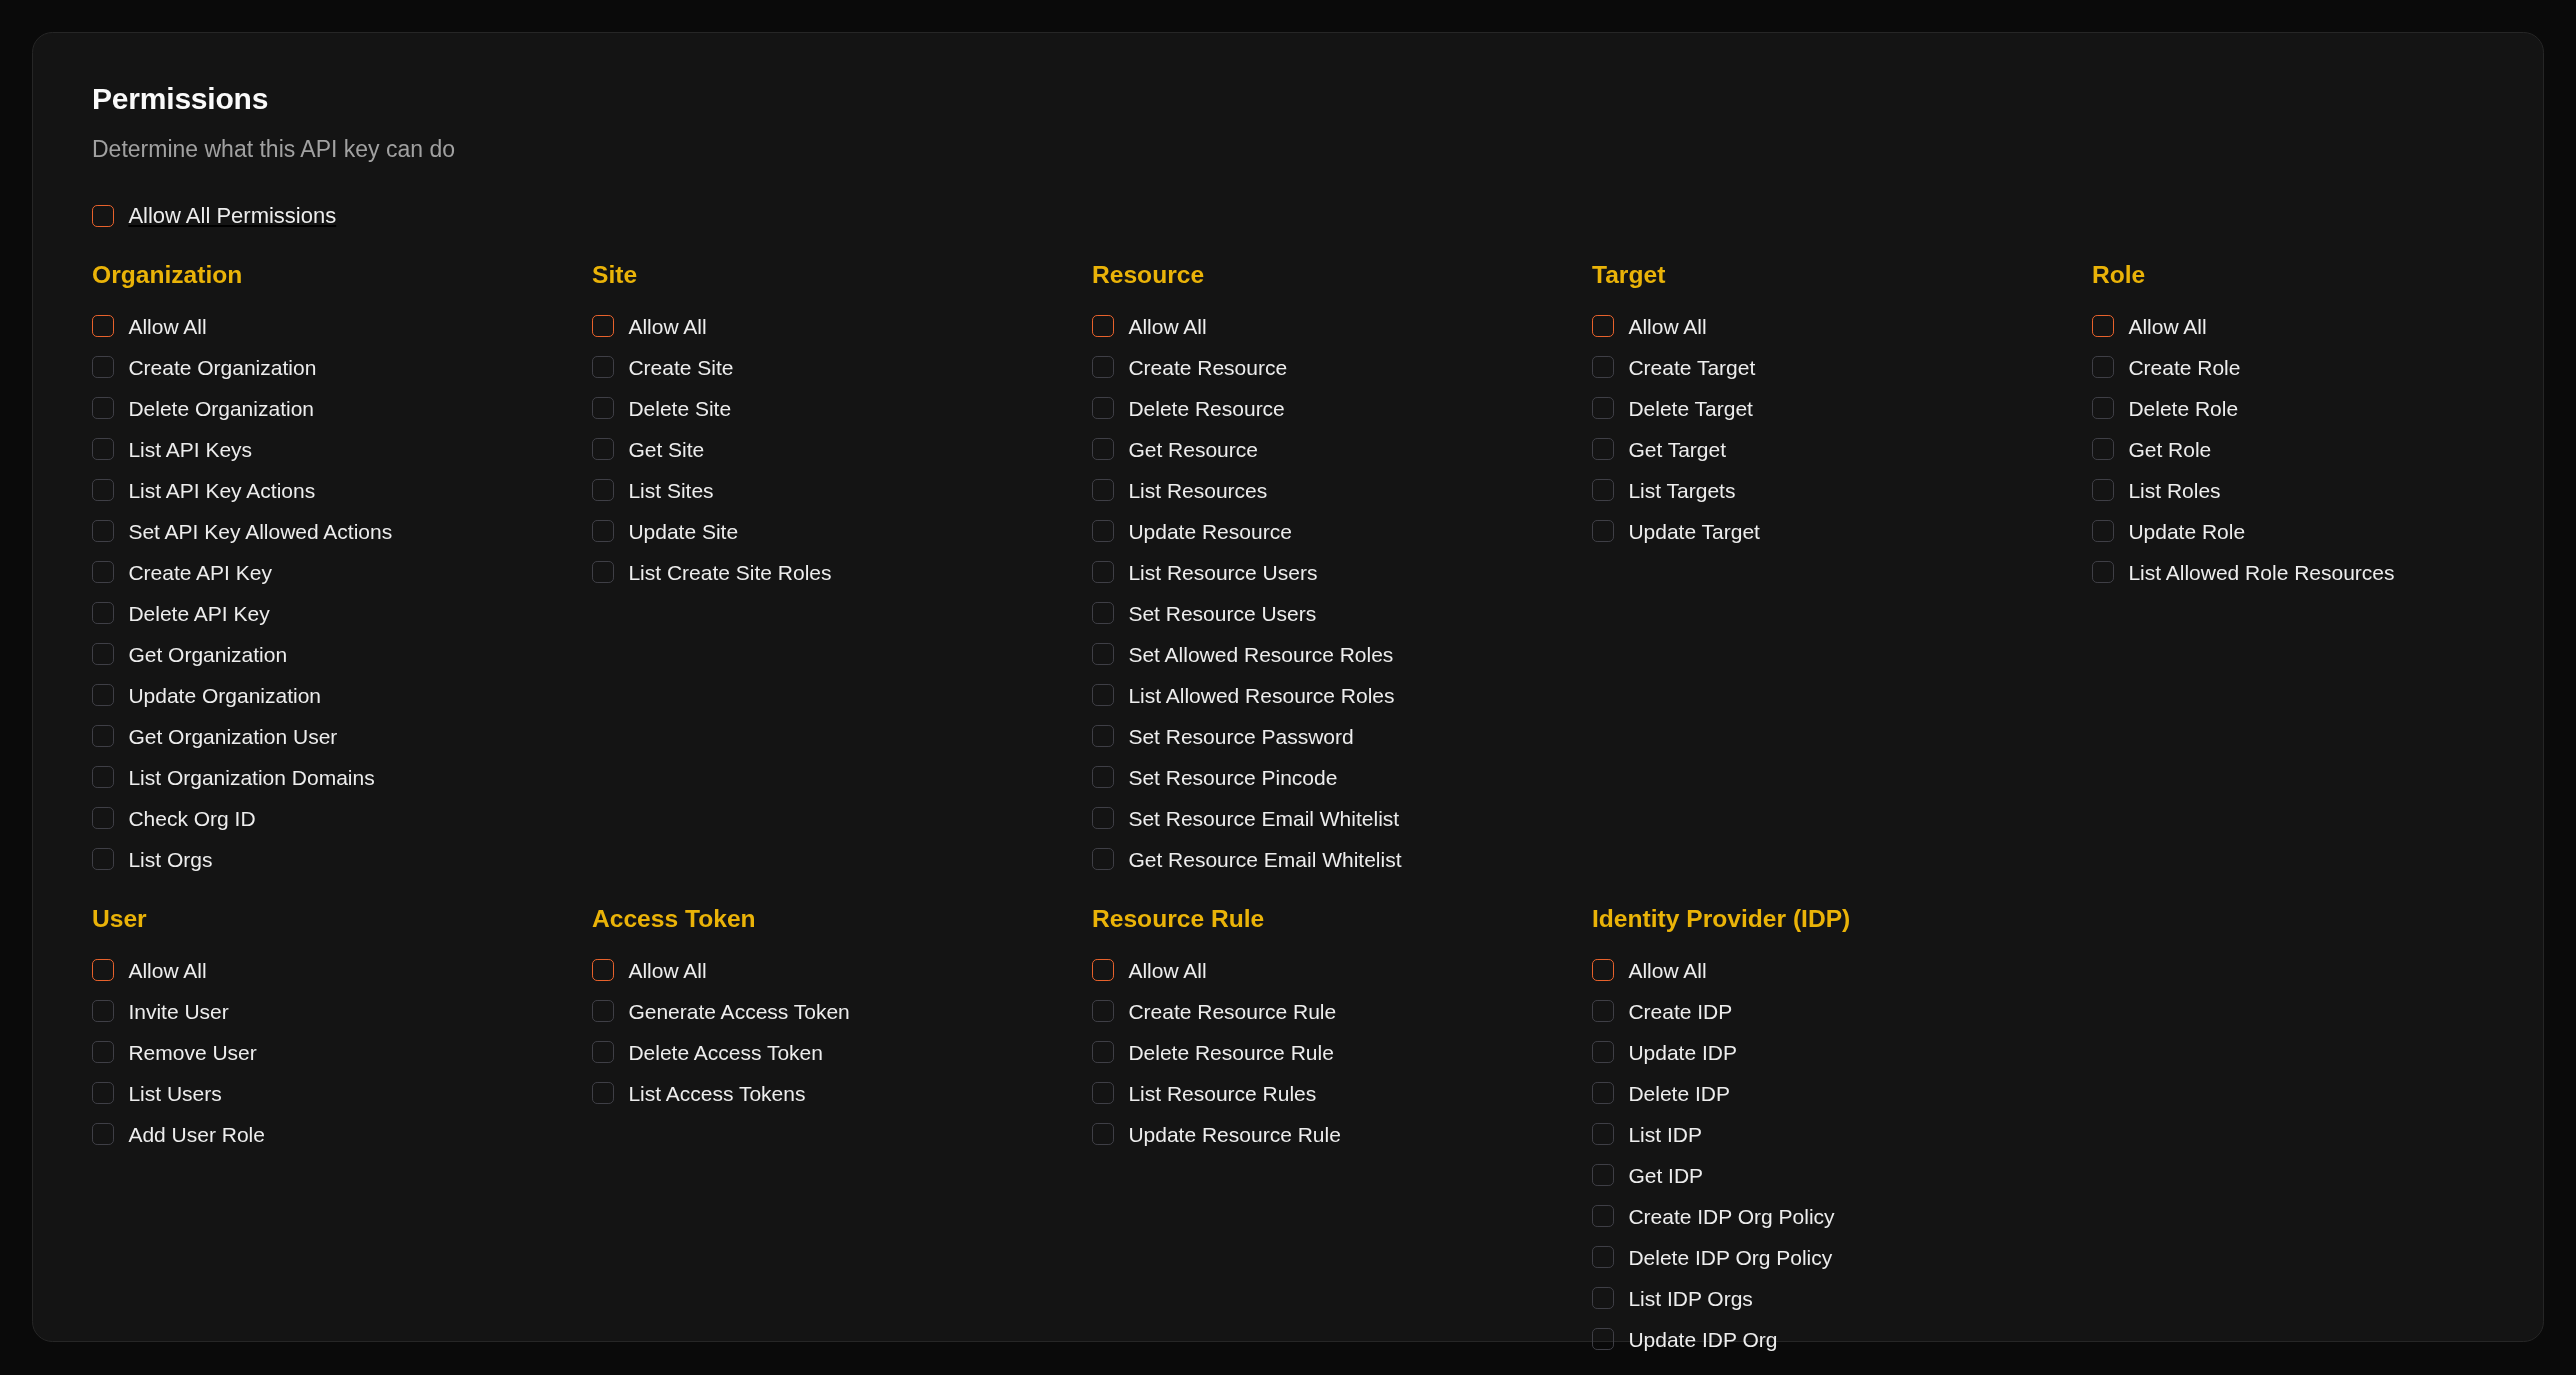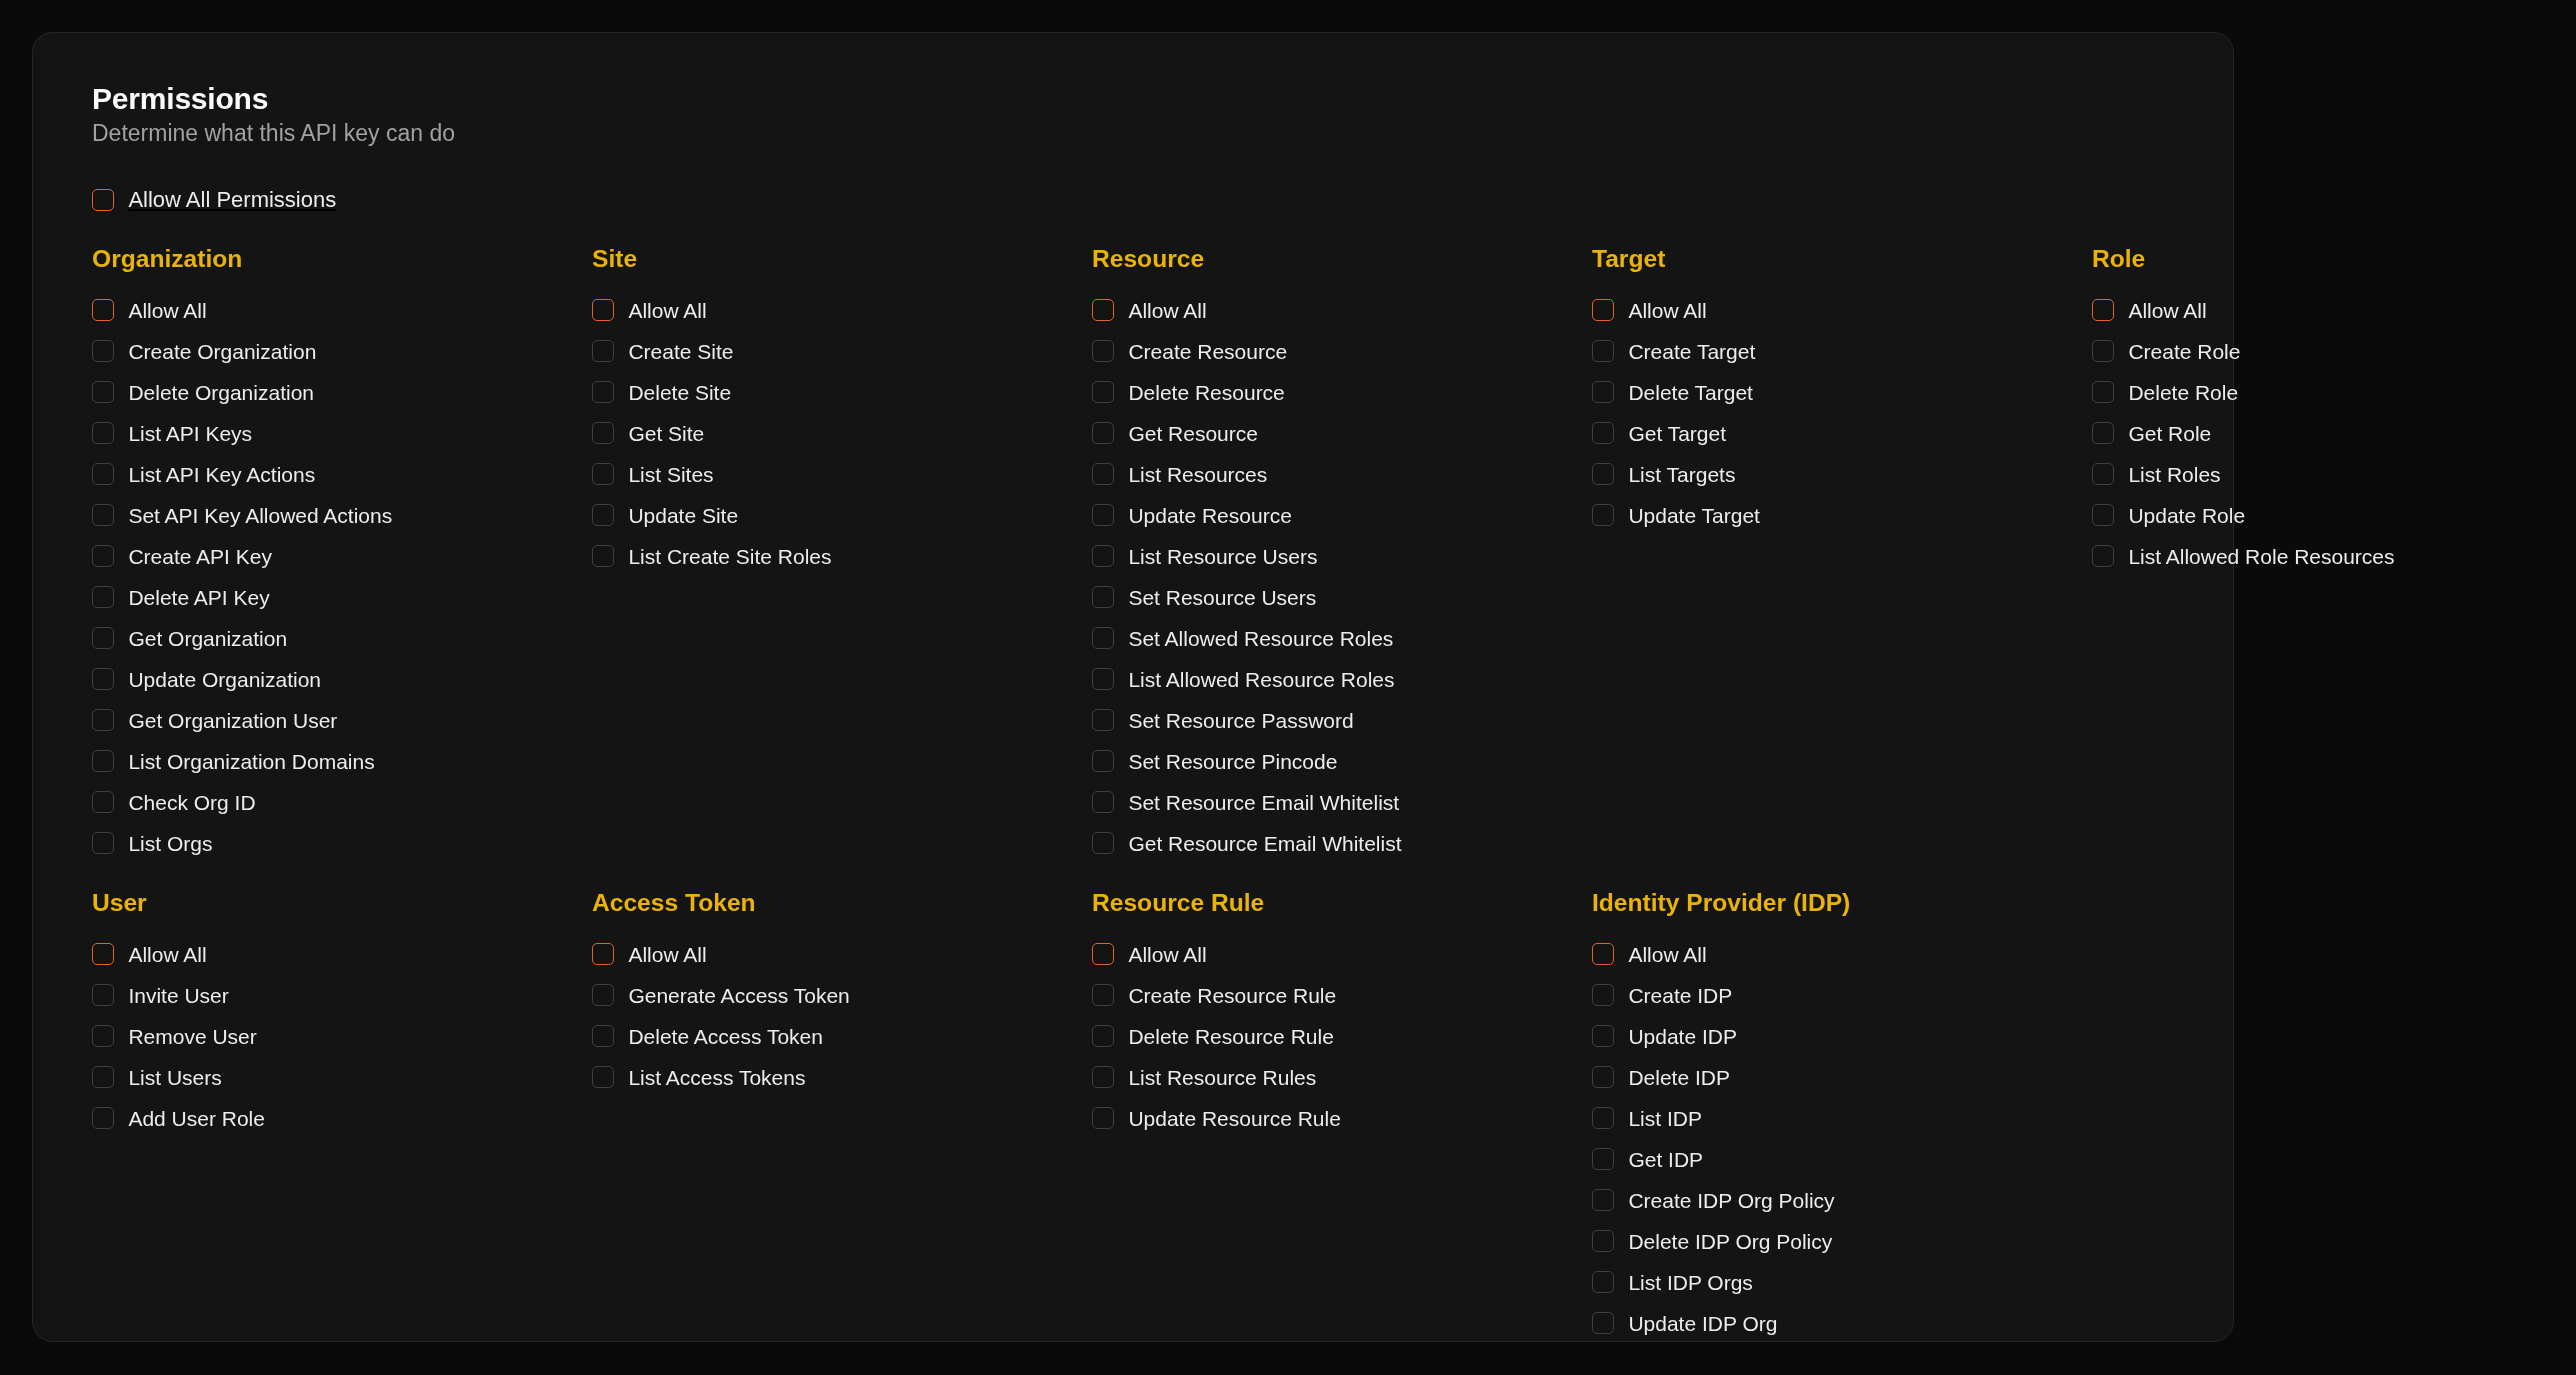--- a/index.html
+++ b/index.html
@@ -9,39 +9,39 @@
     background: #0a0a0a;
     width: 2576px;
     height: 1375px;
     font-family: "Liberation Sans", sans-serif;
     -webkit-font-smoothing: antialiased;
   }
   .panel {
     position: absolute;
     left: 32px;
     top: 32px;
-    width: 2202px;
+    width: 2512px;
     height: 1310px;
     background: #141414;
     border: 1.7px solid #262626;
     border-radius: 20.3px;
     padding: 49px 59px 0 59px;
   }
   .panel-title {
     color: #fafafa;
     font-size: 30px;
     font-weight: bold;
     letter-spacing: -0.2px;
     margin: 0;
     line-height: 1.1;
   }
   .panel-sub {
     color: #a1a1a1;
     font-size: 23px;
-    margin-top: 5px;
+    margin-top: 21px;
     line-height: 1.2;
   }
   .allow-all-global {
     display: flex;
     align-items: center;
     gap: 14.4px;
     margin-top: 41px;
     text-decoration: underline;
   }
   .cb {

